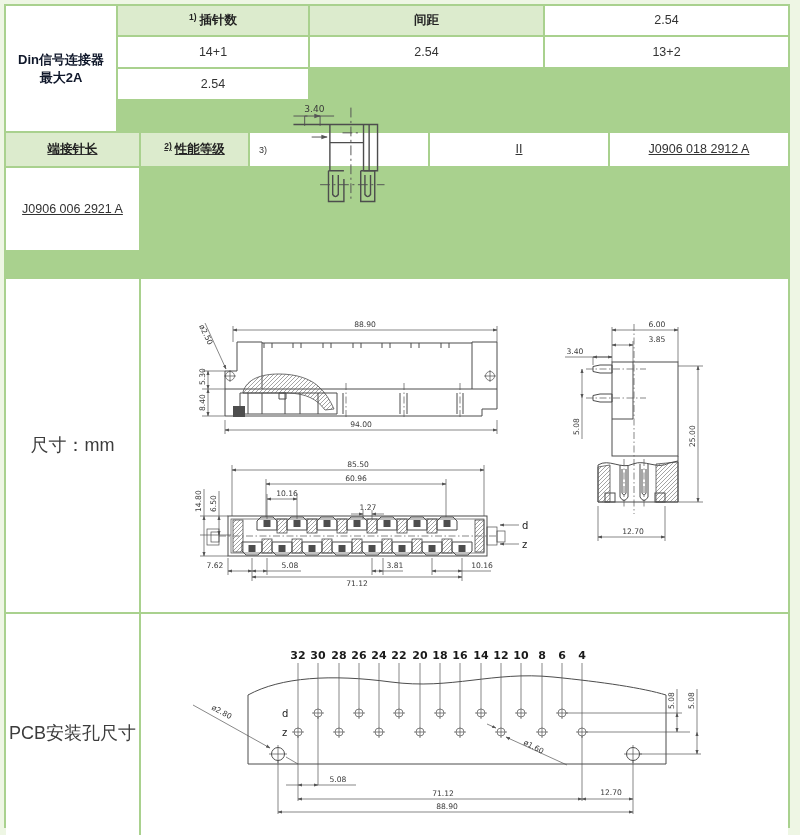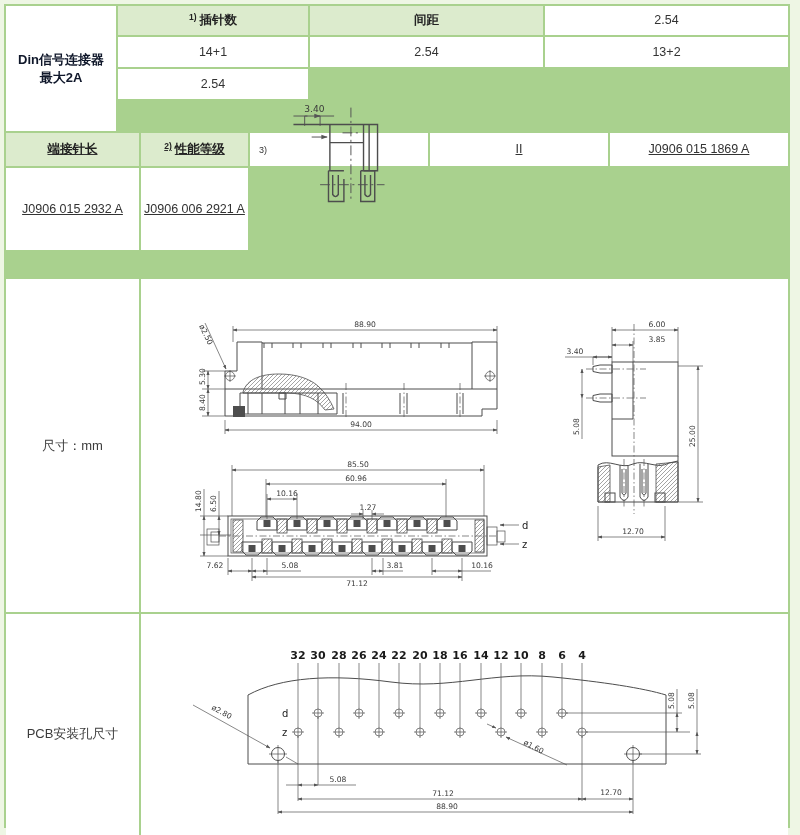--- a/index.html
+++ b/index.html
@@ -32,21 +32,21 @@
   .s1{grid-template-columns:110px 190px 233px 1fr;grid-template-rows:29px 30px 30px 30px;height:125px;flex:0 0 auto;}
   .s1 .product{grid-row:1/5;font-weight:bold;font-size:13px;color:#0f172a;}
   
   .s2{grid-template-columns:133px 107px 1fr 1fr 1fr;grid-template-rows:33px 82px;height:144px;flex:0 0 auto;text-decoration:underline;}
   .s2 .order-hd{grid-column:3/6;}
   .pin-cell{position:relative;}
   .pin-cell .note{position:absolute;left:9px;top:11px;font-size:9px;color:#333;}
   
   .s3{grid-template-columns:133px 1fr;height:333px;flex:0 0 auto;}
   .s4{grid-template-columns:133px 1fr;flex:1 1 auto;}
-  .rowlabel{font-size:13px;color:#3c3c3c;}
+  .rowlabel{font-size:18px;color:#3c3c3c;}
   .drawcell{background:#fff;position:relative;overflow:hidden;}
   .drawcell svg{display:block;width:100%;height:100%;}
   
   svg text{font-family:"DejaVu Sans",sans-serif;fill:#3a3a3a;}
   .dimtxt{font-size:7.6px;}
   .pinnum{font-size:11px;font-weight:bold;fill:#1a1a1a;}
   .rowlab{font-size:10px;fill:#1a1a1a;}
   .ln{stroke:var(--line);stroke-width:1;fill:none;}
   .lnt{stroke:var(--line);stroke-width:.7;fill:none;}
   .lnf{fill:var(--line);stroke:none;}
@@ -105,22 +105,21 @@
         <path class="dim" d="M41,15 h-2 M48,15 h2" marker-end="url(#a1)"></path>
         <path class="ln" d="M31,21 H81 M81,21 H91 V54 H81 M85,21 V54"></path>
         <path class="ln" d="M57,21 V34 H72 M57,34 H81 M57,34 V54 M81,21 V54"></path>
         <path class="dim" d="M44,30 H55" marker-end="url(#a1)"></path>
         <path class="cl" d="M72,9 V76 M50,64 H96 M66,27 H78"></path>
         <path class="ln" d="M56,54 V76 H67 V60 M56,54 H67 M79,54 V76 H89 V54 M79,54 h10"></path>
         <path class="ln" d="M59,57 V71 Q61,74 63,71 V57 M82,57 V71 Q84,74 86,71 V57"></path>
       </svg>
     </div>
     <div class="cell">II</div>
-    <div class="cell">J0906 015 1869 A</div>
-    <div class="cell">J0906 015 2932 A</div>
+    <div class="cell">J0906 018 2912 A</div>
     <div class="cell">J0906 006 2921 A</div>
   </div>
 
   <div class="grid s3">
     <div class="cell rowlabel">尺寸：mm</div>
     <div class="drawcell">
       <svg viewBox="0 0 647 333" aria-hidden="true">
         <defs>
           <marker id="a3" viewBox="0 0 10 10" refX="9" refY="5" markerWidth="6.5" markerHeight="6.5" orient="auto-start-reverse">
             <path d="M0,1.5 L10,5 L0,8.5 z" fill="#555"></path>

